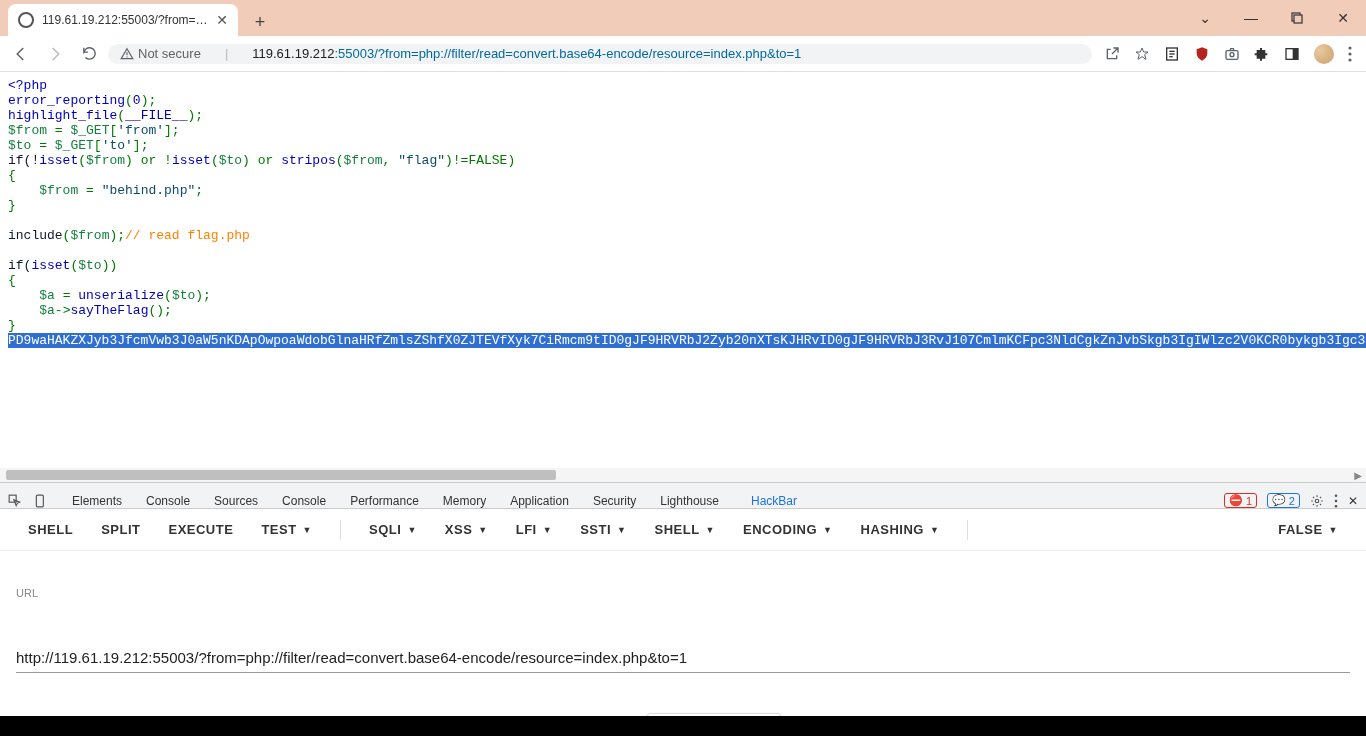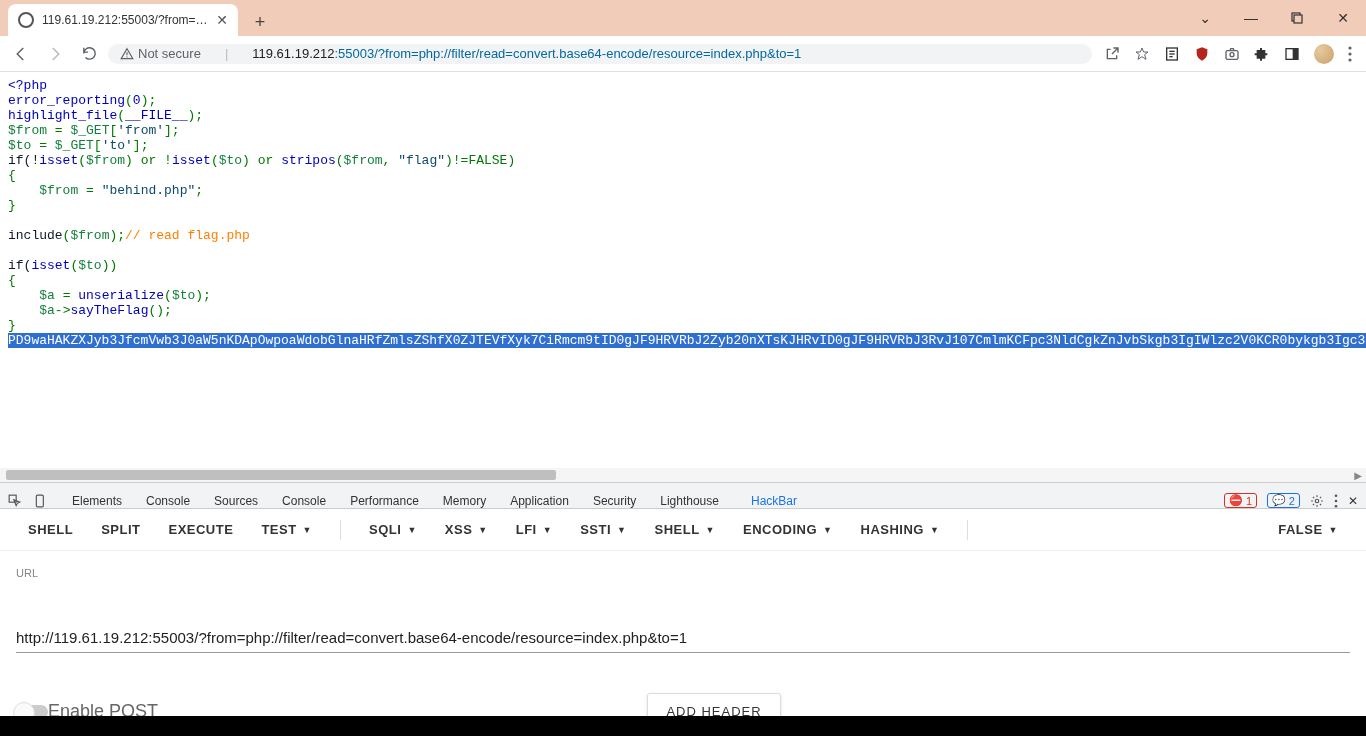--- a/index.html
+++ b/index.html
@@ -57,21 +57,21 @@
 
   
   .hb-toolbar { height: 42px; display: flex; align-items: center; padding: 0 28px; gap: 28px; font-size: 13px; font-weight: 600; letter-spacing: 0.5px; color: #333; border-bottom: 1px solid #eee; }
   .hb-item { display: flex; align-items: center; gap: 6px; }
   .dd { font-size: 9px; }
   .vline { width: 1px; height: 20px; background: #ddd; }
   .hb-right { margin-left: auto; }
 
   
   .hb-body { padding: 16px 16px 10px 16px; }
-  .hb-url-label { font-size: 11px; color: #888; }
+  .hb-url-label { font-size: 11px; color: #888; margin-top: 20px; }
   .hb-url-input { width: 100%; border: none; border-bottom: 1px solid #999; padding: 6px 0; font-size: 15px; color: #222; outline: none; background: transparent; margin-top: 44px; }
   .hb-row2 { display: flex; align-items: center; margin-top: 40px; }
   .toggle { width: 32px; height: 14px; background: #ccc; border-radius: 8px; position: relative; }
   .toggle::after { content: ""; position: absolute; top: -3px; left: -3px; width: 20px; height: 20px; background: #fafafa; border: 1px solid #ddd; border-radius: 50%; }
   .toggle-label { margin-left: 0; color: #666; font-size: 18px; }
   .add-header { margin-left: auto; margin-right: auto; position: relative; left: -40px; }
   .add-header button { border: 1px solid #ddd; background: #fff; padding: 10px 18px; font-size: 13px; letter-spacing: 1px; color: #333; box-shadow: 0 1px 3px rgba(0,0,0,0.15); border-radius: 3px; }
 
   .taskbar { position: absolute; bottom: 0; left: 0; right: 0; height: 20px; background: #000; }
 

